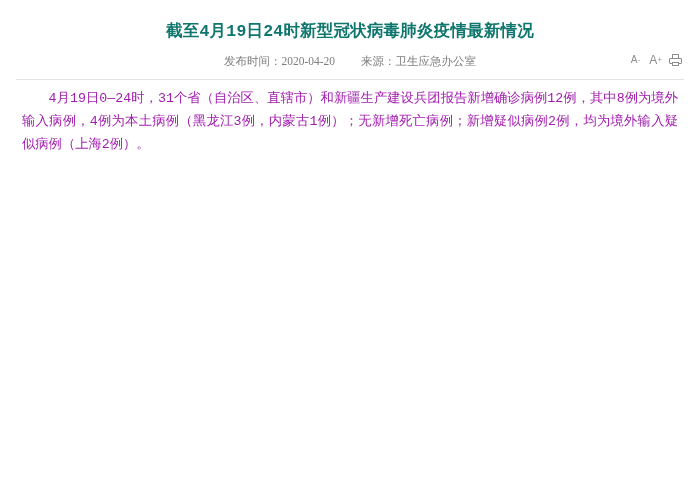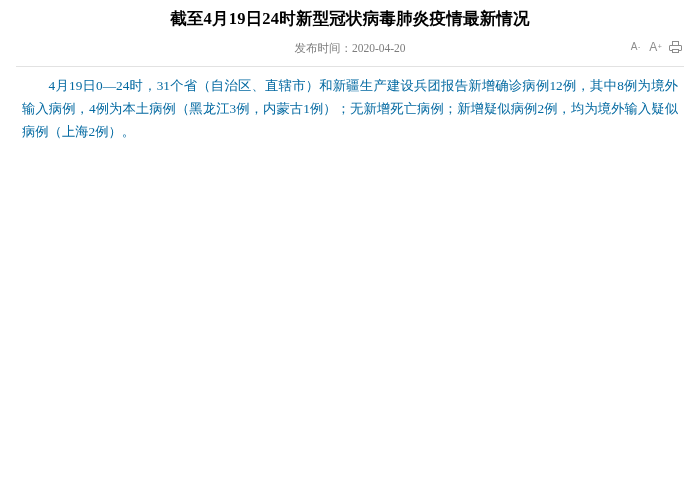--- a/index.html
+++ b/index.html
@@ -18,25 +18,25 @@
     position: relative;
     width: 700px;
     height: 500px;
     box-sizing: border-box;
     padding: 0 14px;
   }
   .title {
     text-align: center;
     font-size: 16.5px;
     font-weight: bold;
-    color: #000000;
+    color: #0f766e;
     letter-spacing: 0.2px;
-    padding-top: 8px;
+    padding-top: 21px;
     line-height: 1.3;
-    font-family: Liberation Serif, serif;
+    font-family: Liberation Mono, monospace;
   }
   .meta-row {
     display: flex;
     align-items: center;
     justify-content: center;
     gap: 26px;
     font-size: 11.5px;
     color: #7d7d7d;
     margin-top: 12px;
     position: relative;
@@ -116,33 +116,34 @@
   .article {
     margin-top: 8px;
     padding: 0 8px;
   }
   .article p {
     margin: 0 0 6px 0;
     font-size: 13.3px;
     line-height: 1.72;
     text-align: justify;
     text-indent: 2em;
-    color: #0369a1;
-    font-family: Liberation Serif, serif;
+    color: #a21caf;
+    font-family: Liberation Mono, monospace;
   }
 </style>
 </head>
 <body>
 
 <div class="page">
 
   <div class="title">截至4月19日24时新型冠状病毒肺炎疫情最新情况</div>
 
   <div class="meta-row">
     <span class="meta-item"><span>发布时间：</span><span>2020-04-20</span></span>
+    <span class="meta-item"><span>来源：</span><span>卫生应急办公室</span></span>
 
     <span class="meta-tools">
       <span class="tool-btn">
           <span>A</span>
           <span class="sup">-</span>
         </span>
       <span class="tool-btn big">
           <span>A</span>
           <span class="sup">+</span>
         </span>

